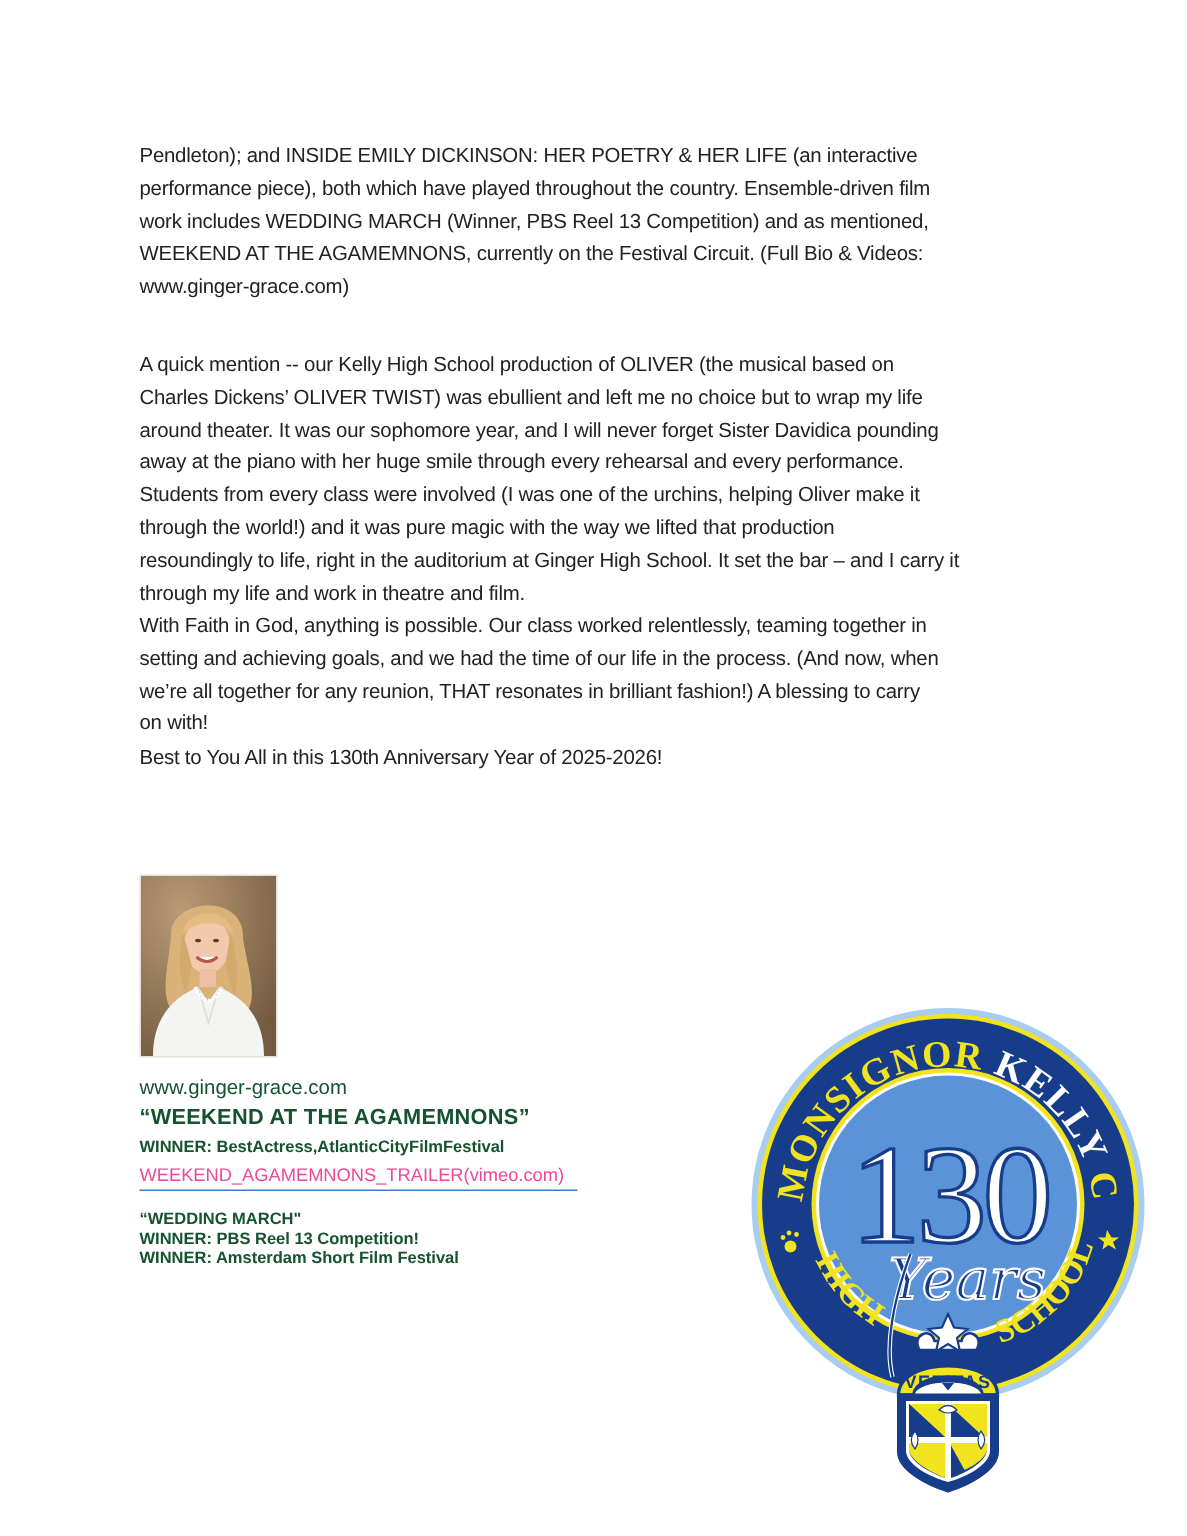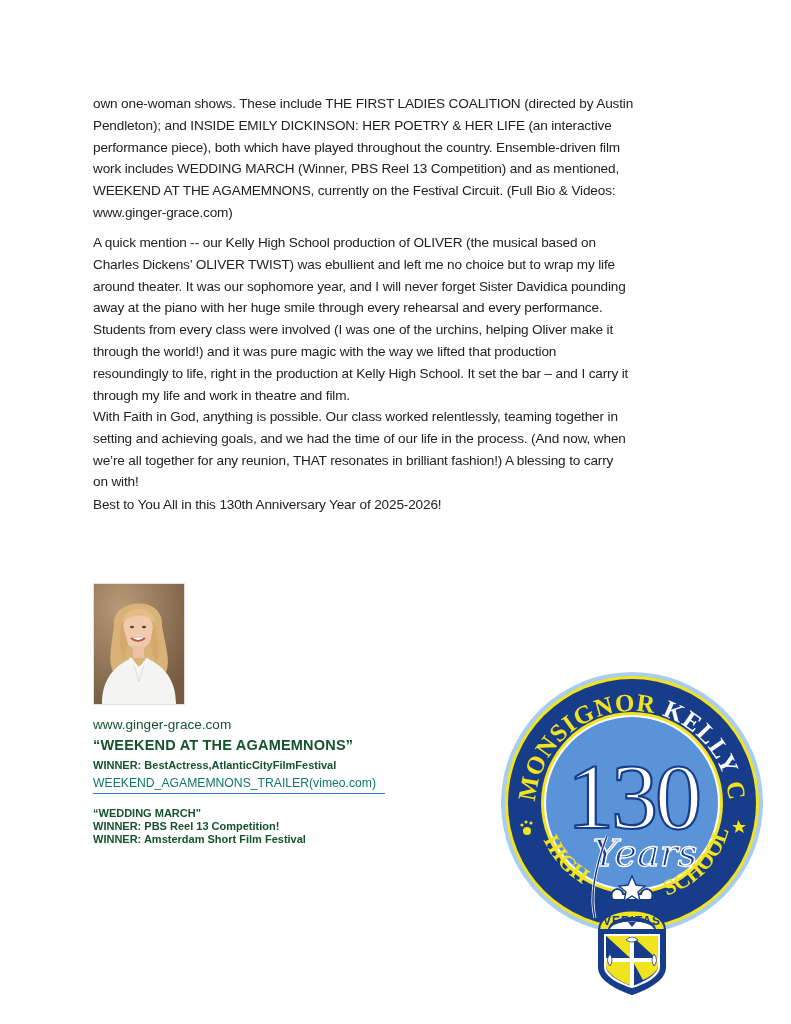--- a/index.html
+++ b/index.html
@@ -23,52 +23,51 @@
     background: linear-gradient(135deg, #a98b68 0%, #8d7152 45%, #7a6147 100%);
     overflow: hidden; border: 1px solid #e6e0d8;
   }
   .photo svg { display: block; }
 
   .info { position: absolute; left: 93px; font-family: "Liberation Sans", "DejaVu Sans", sans-serif; color: #14532d; }
   #website { top: 717px; font-size: 13.6px; }
   #film1-title { top: 737px; font-size: 14.5px; font-weight: bold; letter-spacing: 0.2px; }
   #film1-award { top: 759px; font-size: 11px; font-weight: bold; }
   #trailer-link {
-    top: 776px; font-size: 12.2px; color: #0f766e; text-decoration: none;
+    top: 776px; font-size: 12.2px; color: #ec4899; text-decoration: none;
     border-bottom: 1.5px solid #3b7ad6; padding-bottom: 3px; cursor: pointer; display: inline-block; width: 292px;
   }
   .film2 { font-size: 11px; font-weight: bold; line-height: 12.5px; }
   #film2-title { top: 807px; }
   #film2-award1 { top: 820px; }
   #film2-award2 { top: 833px; }
 
   .logo { position: absolute; left: 495px; top: 668px; width: 275px; height: 330px; }
 </style>
 </head>
 <body>
 
 <div class="page">
 
   <div class="body-text" id="para1">
-    <p>own one-woman shows. These include THE FIRST LADIES COALITION (directed by Austin</p>
     <p>Pendleton); and INSIDE EMILY DICKINSON: HER POETRY &amp; HER LIFE (an interactive</p>
     <p>performance piece), both which have played throughout the country. Ensemble-driven film</p>
     <p>work includes WEDDING MARCH (Winner, PBS Reel 13 Competition) and as mentioned,</p>
     <p>WEEKEND AT THE AGAMEMNONS, currently on the Festival Circuit. (Full Bio &amp; Videos:</p>
     <p>www.ginger-grace.com)</p>
   </div>
 
   <div class="body-text" id="para2">
     <p>A quick mention -- our Kelly High School production of OLIVER (the musical based on</p>
     <p>Charles Dickens’ OLIVER TWIST) was ebullient and left me no choice but to wrap my life</p>
     <p>around theater. It was our sophomore year, and I will never forget Sister Davidica pounding</p>
     <p>away at the piano with her huge smile through every rehearsal and every performance.</p>
     <p>Students from every class were involved (I was one of the urchins, helping Oliver make it</p>
     <p>through the world!) and it was pure magic with the way we lifted that production</p>
-    <p>resoundingly to life, right in the production at Kelly High School. It set the bar – and I carry it</p>
+    <p>resoundingly to life, right in the auditorium at Ginger High School. It set the bar – and I carry it</p>
     <p>through my life and work in theatre and film.</p>
   </div>
 
   <div class="body-text" id="para3">
     <p>With Faith in God, anything is possible. Our class worked relentlessly, teaming together in</p>
     <p>setting and achieving goals, and we had the time of our life in the process. (And now, when</p>
     <p>we’re all together for any reunion, THAT resonates in brilliant fashion!) A blessing to carry</p>
     <p>on with!</p>
   </div>
 

